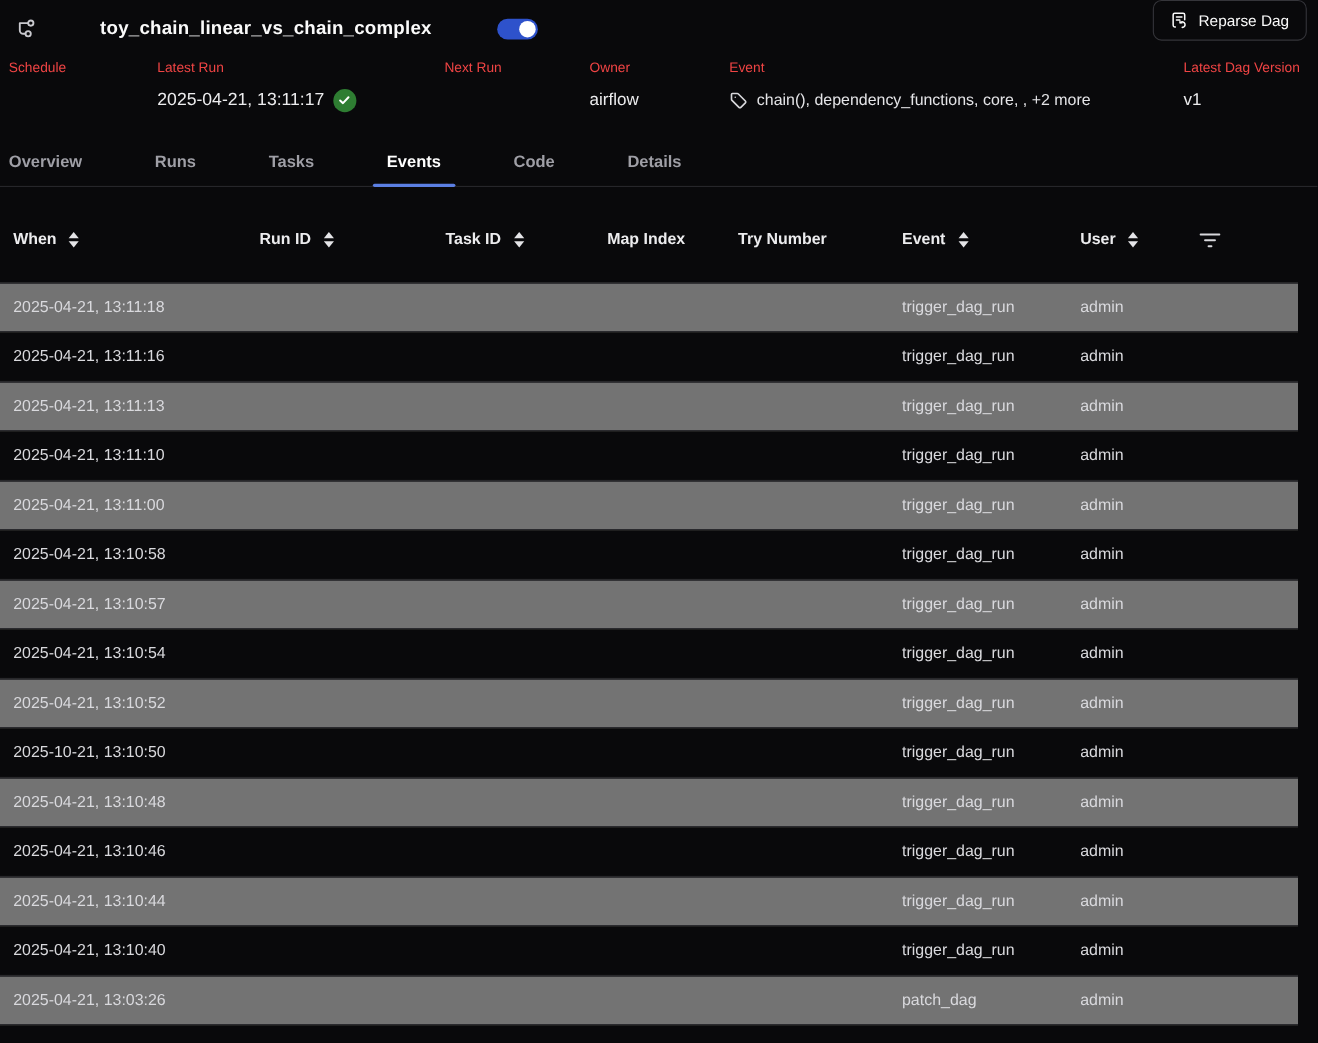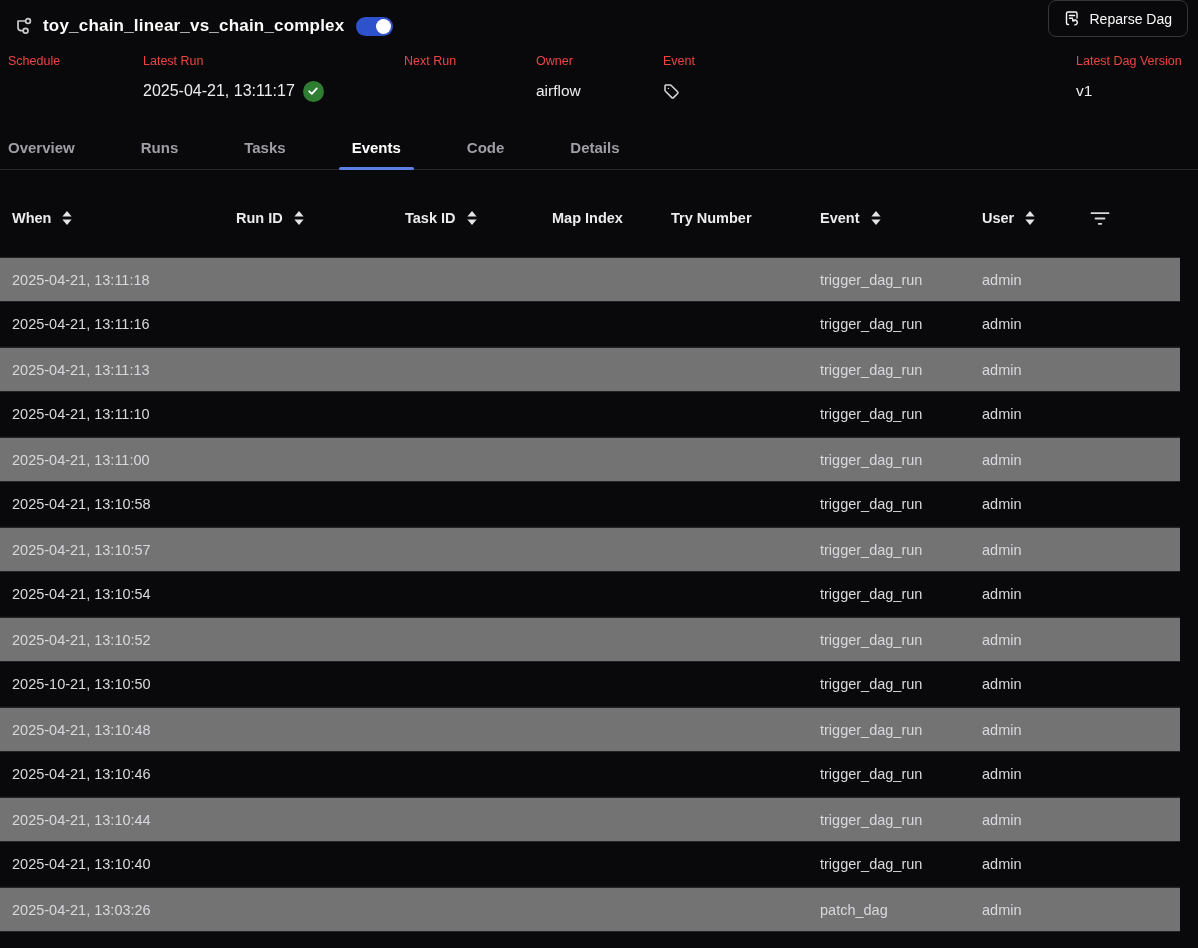--- a/index.html
+++ b/index.html
@@ -11,20 +11,21 @@
     background: #09090b;
     color: #e4e4e7;
     overflow: hidden;
   }
 
   
   .topbar {
     display: flex; align-items: center;
     padding: 10px 10px 4px 12px;
     height: 46px;
+    gap: 48px;
   }
   .dag-icon { display: flex; align-items: center; margin-right: 10px; }
   .dag-title { font-size: 17px; font-weight: 700; color: #fafafa; letter-spacing: .2px; }
   .toggle {
     margin-left: 12px;
     width: 37px; height: 19px; border-radius: 10px;
     background: #2e52cb; position: relative; cursor: pointer;
     flex: none;
   }
   .toggle .knob {
@@ -174,20 +175,21 @@
     </div>
     <div class="meta-block mb-tags">
       <div class="meta-label">Event</div>
       <div class="meta-value">
         <span style="display:inline-flex;">
           <svg width="17" height="17" viewBox="0 0 17 17" fill="none" stroke="#d8d8dc" stroke-width="1.5" stroke-linejoin="round">
             <path d="M2 2.8 a.8 .8 0 0 1 .8 -.8 H7.2 a1.5 1.5 0 0 1 1.06 .44 L14.6 8.8 a1.2 1.2 0 0 1 0 1.7 L10.5 14.6 a1.2 1.2 0 0 1 -1.7 0 L2.44 8.26 A1.5 1.5 0 0 1 2 7.2 Z"></path>
             <circle cx="5.4" cy="5.4" r="0.7" fill="#d8d8dc" stroke="none"></circle>
           </svg>
         </span>
+        <span class="tags-value">chain(), dependency_functions, core, , +2 more</span>
       </div>
     </div>
     <div class="meta-block mb-version">
       <div class="meta-label">Latest Dag Version</div>
       <div class="meta-value">v1</div>
     </div>
   </div>
 
   <div class="tabs">
     <div class="tab">Overview</div>

